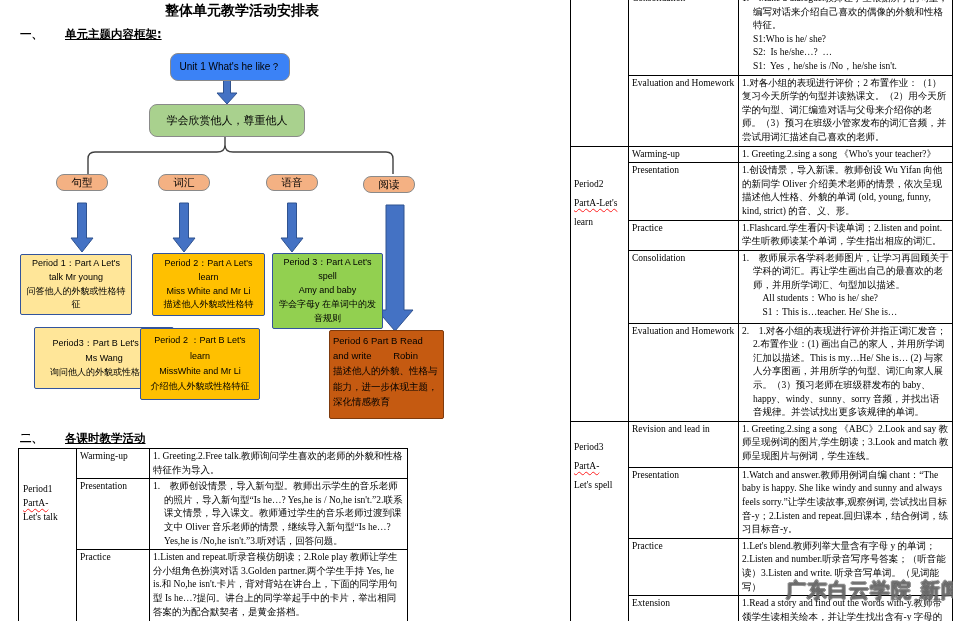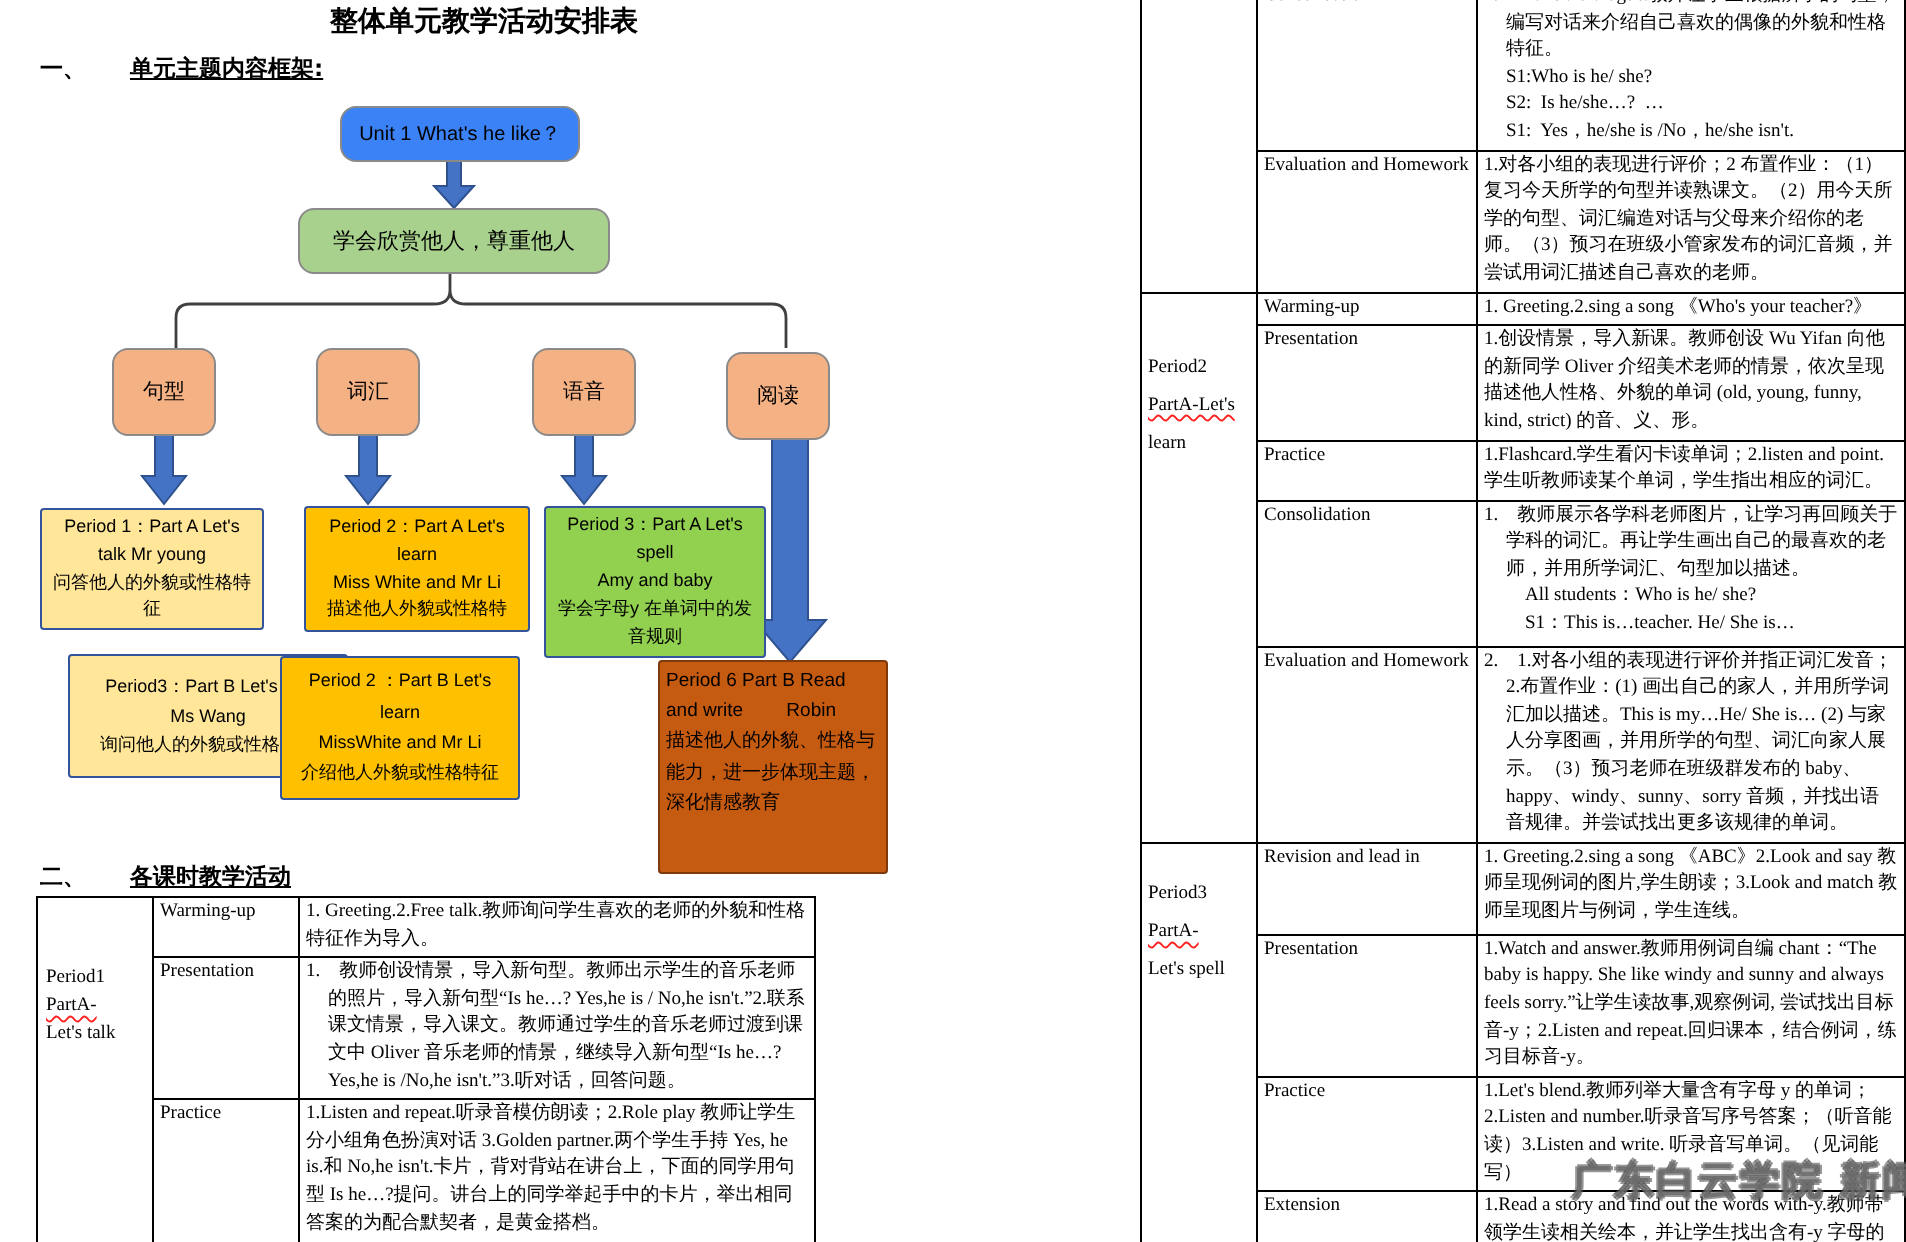--- a/index.html
+++ b/index.html
@@ -18,28 +18,28 @@
   #sec2{top:431px;}
   
   .fbox{position:absolute;box-sizing:border-box;display:flex;align-items:center;
     justify-content:center;font-family:"Liberation Sans","DejaVu Sans",sans-serif;
     text-align:center;}
   .fbox span{white-space:pre-wrap;}
   .rounded{border-radius:8px;border:1.5px solid #8a8a8a;}
   .pbox{border:1.5px solid #33549c;border-radius:2px;padding:2px 3px;}
   #box-unit{left:170px;top:53px;width:120px;height:28px;background:#3b82f6;font-size:10px;}
   #box-theme{left:149px;top:104px;width:156px;height:33px;background:#A9D18E;font-size:11px;}
-  .branch{top:174px;width:52px;height:44px;background:#F4B183;font-size:10.5px;}
+  .branch{top:174px;width:52px;height:17px;background:#F4B183;font-size:10.5px;}
   #branch-1{left:56px;}#branch-2{left:158px;}#branch-3{left:266px;}#branch-4{left:363px;top:176px;}
   #box-p1{left:20px;top:254px;width:112px;height:61px;background:#FFE699;font-size:9px;line-height:1.55;}
   #box-p2a{left:152px;top:253px;width:113px;height:63px;background:#FFC000;font-size:9px;line-height:1.55;}
   #box-p5{left:272px;top:253px;width:111px;height:76px;background:#92D050;font-size:9px;line-height:1.55;}
   #box-p3{left:34px;top:327px;width:140px;height:62px;background:#FFE699;font-size:9px;line-height:1.6;}
   #box-p2b{left:140px;top:328px;width:120px;height:72px;background:#FFC000;font-size:9px;line-height:1.7;overflow:hidden;}
-  #box-p6{left:329px;top:330px;width:115px;height:107px;background:#C55A11;border-color:#7e3a0d;
+  #box-p6{left:329px;top:330px;width:115px;height:89px;background:#C55A11;border-color:#7e3a0d;
     font-size:9.5px;line-height:1.6;text-align:left;align-items:flex-start;}
   #connectors{position:absolute;left:0;top:0;width:470px;height:432px;}
   
   table.sched{position:absolute;border-collapse:collapse;table-layout:fixed;
     font-size:9.5px;line-height:13.6px;}
   table.sched td{border:1px solid #000;vertical-align:top;padding:1px 3px;
     overflow:hidden;}
   td.stage{padding-top:1px;}
   td.content{white-space:pre-wrap;}
   td.content.hang{text-indent:-11px;padding-left:14px;}

